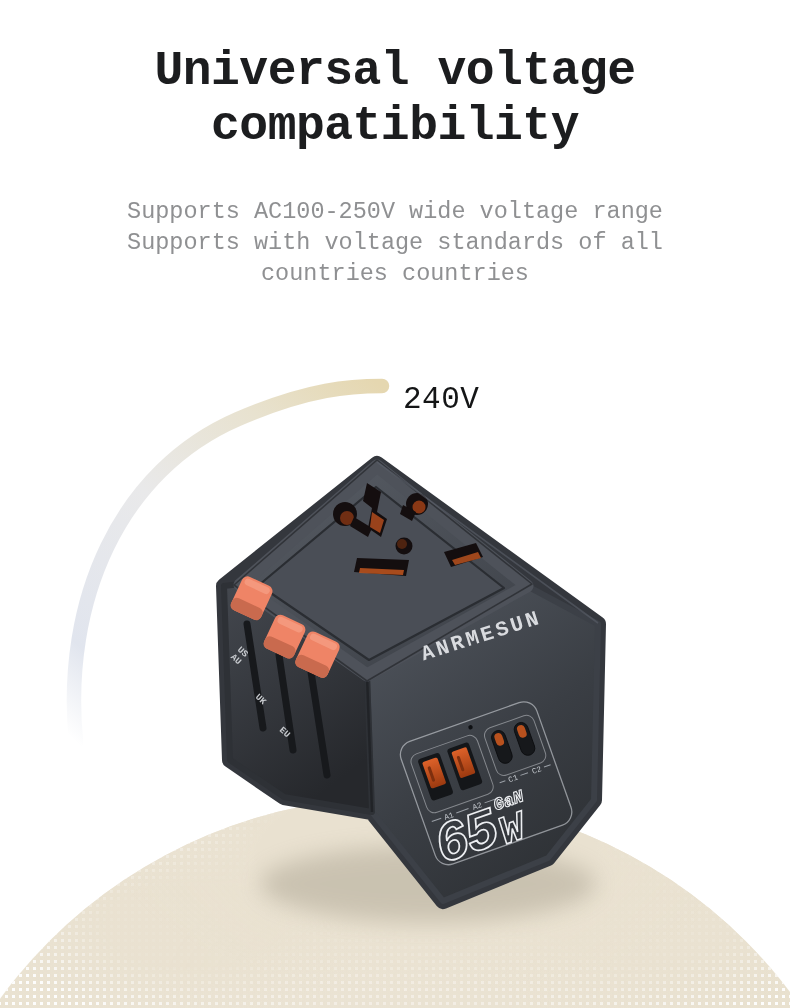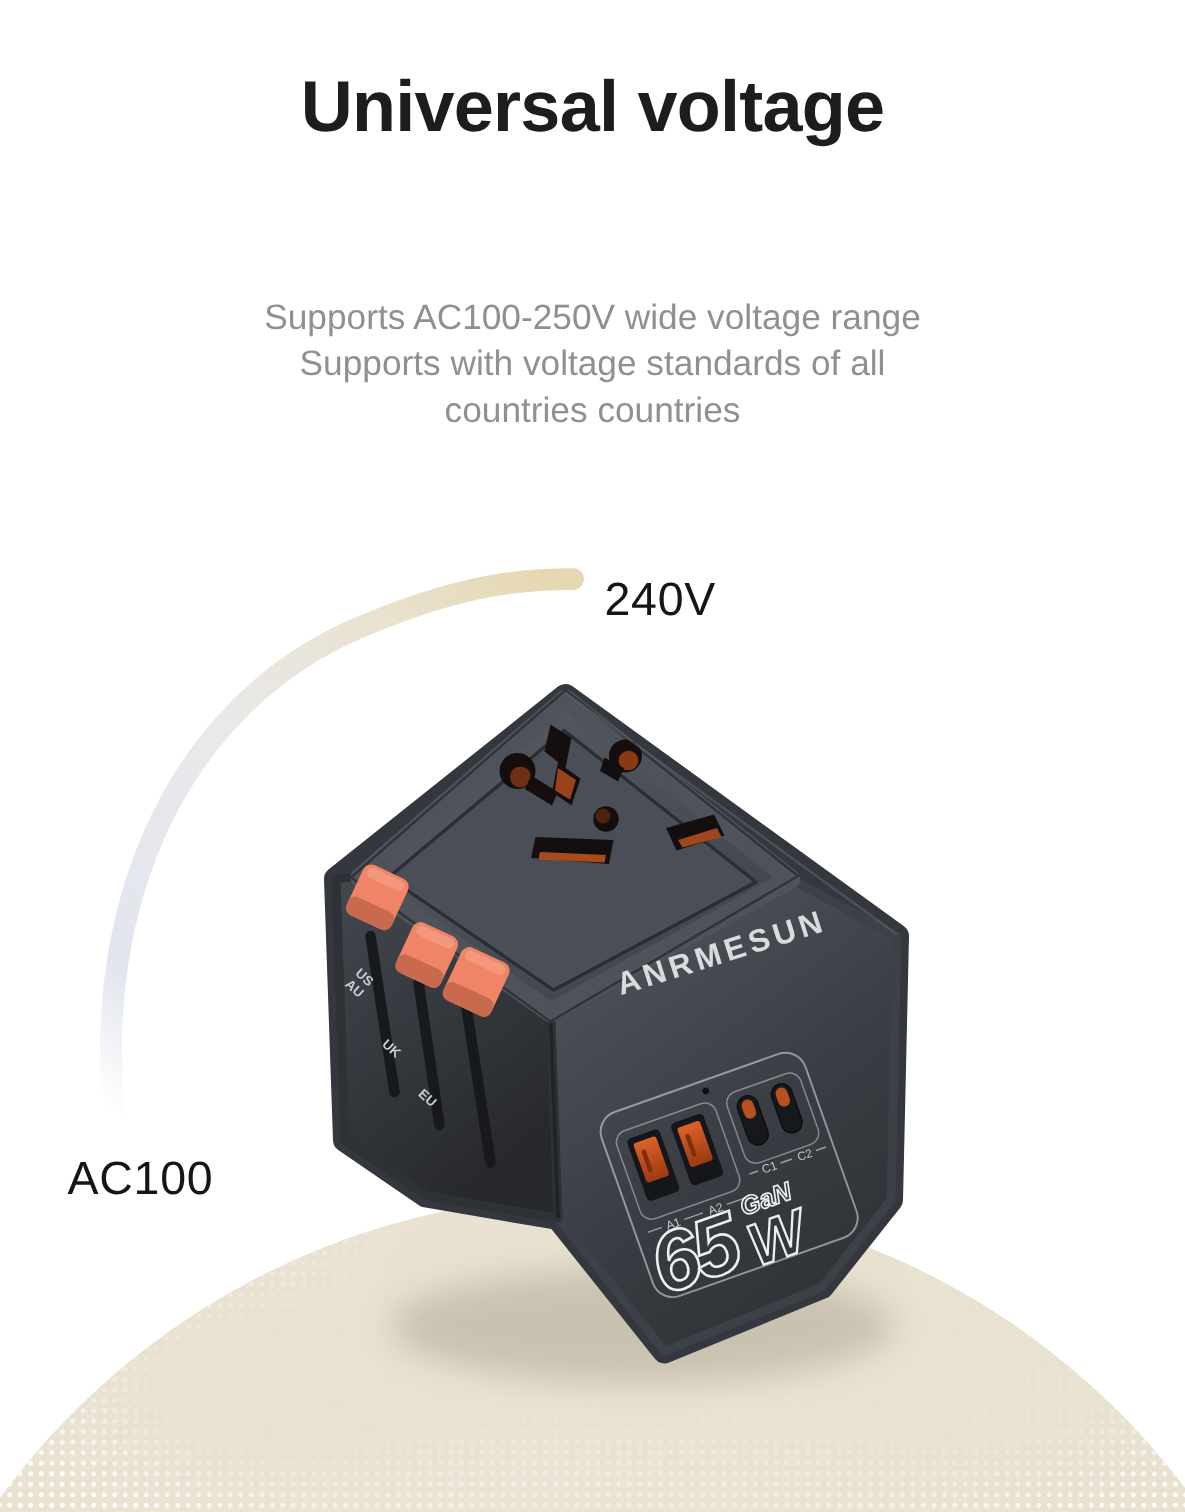--- a/index.html
+++ b/index.html
@@ -1,19 +1,19 @@
 <!DOCTYPE html>
 <html><head>
 <meta charset="utf-8">
 <style>
   html,body{margin:0;padding:0;background:#ffffff;}
   .stage{
     position:relative; width:790px; height:1008px; margin:0 auto;
     overflow:hidden; background:#ffffff;
-    font-family:Liberation Sans, sans-serif;
+    font-family:Liberation Mono, monospace;
   }
   
   .headline{
     position:absolute; top:44px; left:0; width:790px;
     text-align:center; color:#1c1d1f; font-weight:700;
     font-size:48px; line-height:55px; letter-spacing:-0.5px;
   }
   .headline span{display:block;}
   .subcopy{
     position:absolute; top:196px; left:0; width:790px;
@@ -52,20 +52,21 @@
   .art{position:absolute; inset:0; z-index:2;}
   .txt-layer{position:absolute; inset:0; z-index:3; pointer-events:none;}
 </style>
 </head>
 <body>
 
 <div class="stage">
 
   <div class="headline">
     <span>Universal voltage</span>
+    <span>compatibility</span>
   </div>
   <div class="subcopy">
     <span>Supports AC100-250V wide voltage range</span>
     <span>Supports with voltage standards of all</span>
     <span>countries countries</span>
   </div>
 
   <div class="globe">
     <div class="dots"></div>
     <div class="plain"></div>
@@ -217,16 +218,15 @@
           <text x="484" y="814" font-size="17" stroke-width="1.1">GaN</text>
         </g>
       </g>
 
       <path d="M377 462 L598 623" stroke="#5c616a" stroke-width="1.6" opacity="0.6" fill="none"></path>
     </g>
   </svg>
 
   <div class="txt-layer">
     <div class="v-label v-max">240V</div>
-    <div class="v-label v-min">AC100</div>
   </div>
 
 </div>
 
 </body></html>

